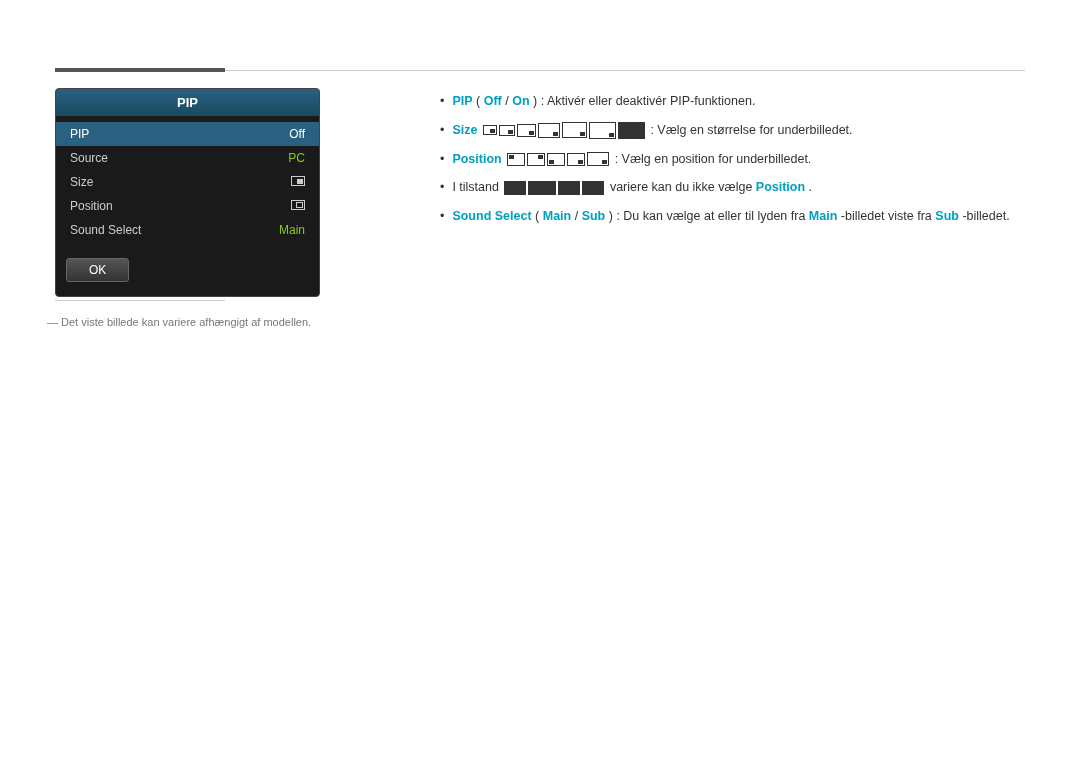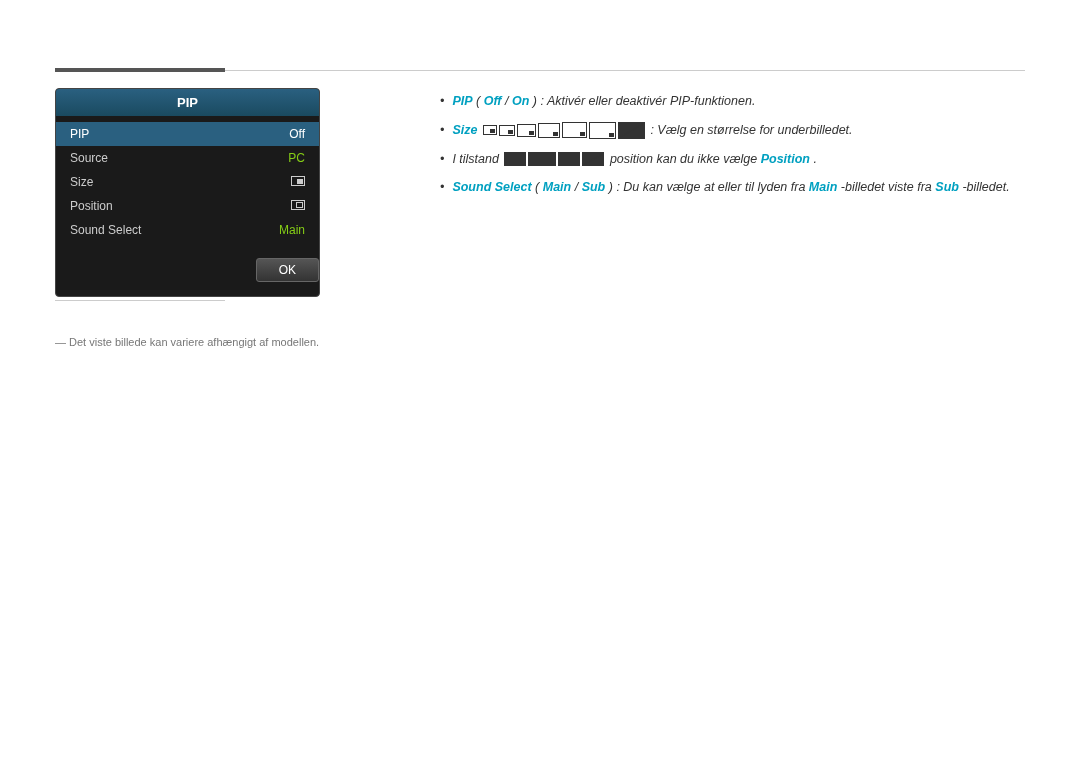--- a/index.html
+++ b/index.html
@@ -109,21 +109,21 @@
       position: absolute;
       bottom: 1px;
       right: 1px;
       width: 5px;
       height: 4px;
       border: 1px solid #ccc;
     }
 
     .pip-ok-row {
       display: flex;
-      justify-content: flex-end;
+      justify-content: flex-start;
       padding: 10px 0 14px 10px;
     }
     .pip-ok-btn {
       background: linear-gradient(to bottom, #555, #333);
       border: 1px solid #666;
       color: #fff;
       font-size: 12px;
       padding: 4px 22px;
       border-radius: 3px;
       cursor: pointer;
@@ -136,37 +136,35 @@
       left: 55px;
       width: 170px;
       height: 1px;
       background: #ccc;
     }
 
     
     .footer-note {
       position: absolute;
       top: 316px;
-      left: 55px;
+      left: 47px;
       font-size: 11px;
       color: #777;
-      margin-top: 20px;
     }
 
     
     .descriptions {
       position: absolute;
       top: 92px;
       left: 440px;
       right: 55px;
     }
     .desc-list {
       list-style: none;
       padding: 0;
-      font-style: italic;
     }
     .desc-list li {
       display: flex;
       align-items: flex-start;
       margin-bottom: 10px;
       font-size: 12.5px;
       color: #333;
       line-height: 1.5;
     }
     .desc-list li::before {
@@ -337,31 +335,45 @@
           <span class="ico ico-sm ico-pip ico-pip-br" style="width:19px;height:13px;"></span>
           <span class="ico ico-md ico-pip ico-pip-br" style="width:22px;height:15px;"></span>
           <span class="ico ico-md ico-pip ico-pip-br" style="width:25px;height:16px;"></span>
           <span class="ico ico-lg ico-pip ico-pip-br" style="width:27px;height:17px;"></span>
           <span class="ico ico-lg ico-strike" style="width:27px;height:17px;background:#333;"></span>
         </span>
         <span>: Vælg en størrelse for underbilledet.</span>
       </span>
     </li>
 
+    <li>
+      <span>
+        <span class="desc-highlight">Position</span>
+        <span> </span>
+        <span class="inline-icons">
+          <span class="ico ico-sm ico-pip ico-pip-tl" style="width:18px;height:13px;"></span>
+          <span class="ico ico-sm ico-pip ico-pip-tr" style="width:18px;height:13px;"></span>
+          <span class="ico ico-sm ico-pip ico-pip-bl" style="width:18px;height:13px;"></span>
+          <span class="ico ico-sm ico-pip ico-pip-br" style="width:18px;height:13px;"></span>
+          <span class="ico ico-sm ico-pip ico-pip-br" style="width:22px;height:14px;"></span>
+        </span>
+        <span>: Vælg en position for underbilledet.</span>
+      </span>
+    </li>
 
     <li>
       <span>
         <span>I tilstand </span>
         <span class="inline-icons">
           <span class="ico ico-full" style="width:22px;height:14px;"></span>
           <span class="ico ico-full" style="width:28px;height:14px;"></span>
           <span class="ico ico-full" style="width:22px;height:14px;"></span>
           <span class="ico ico-full ico-strike" style="width:22px;height:14px;"></span>
         </span>
-        <span> position kan du ikke vælge </span>
+        <span> variere kan du ikke vælge </span>
         <span class="desc-bold desc-highlight">Position</span>
         <span>.</span>
       </span>
     </li>
 
     <li>
       <span>
         <span class="desc-highlight">Sound Select</span>
         <span> (</span>
         <span class="desc-highlight">Main</span>

